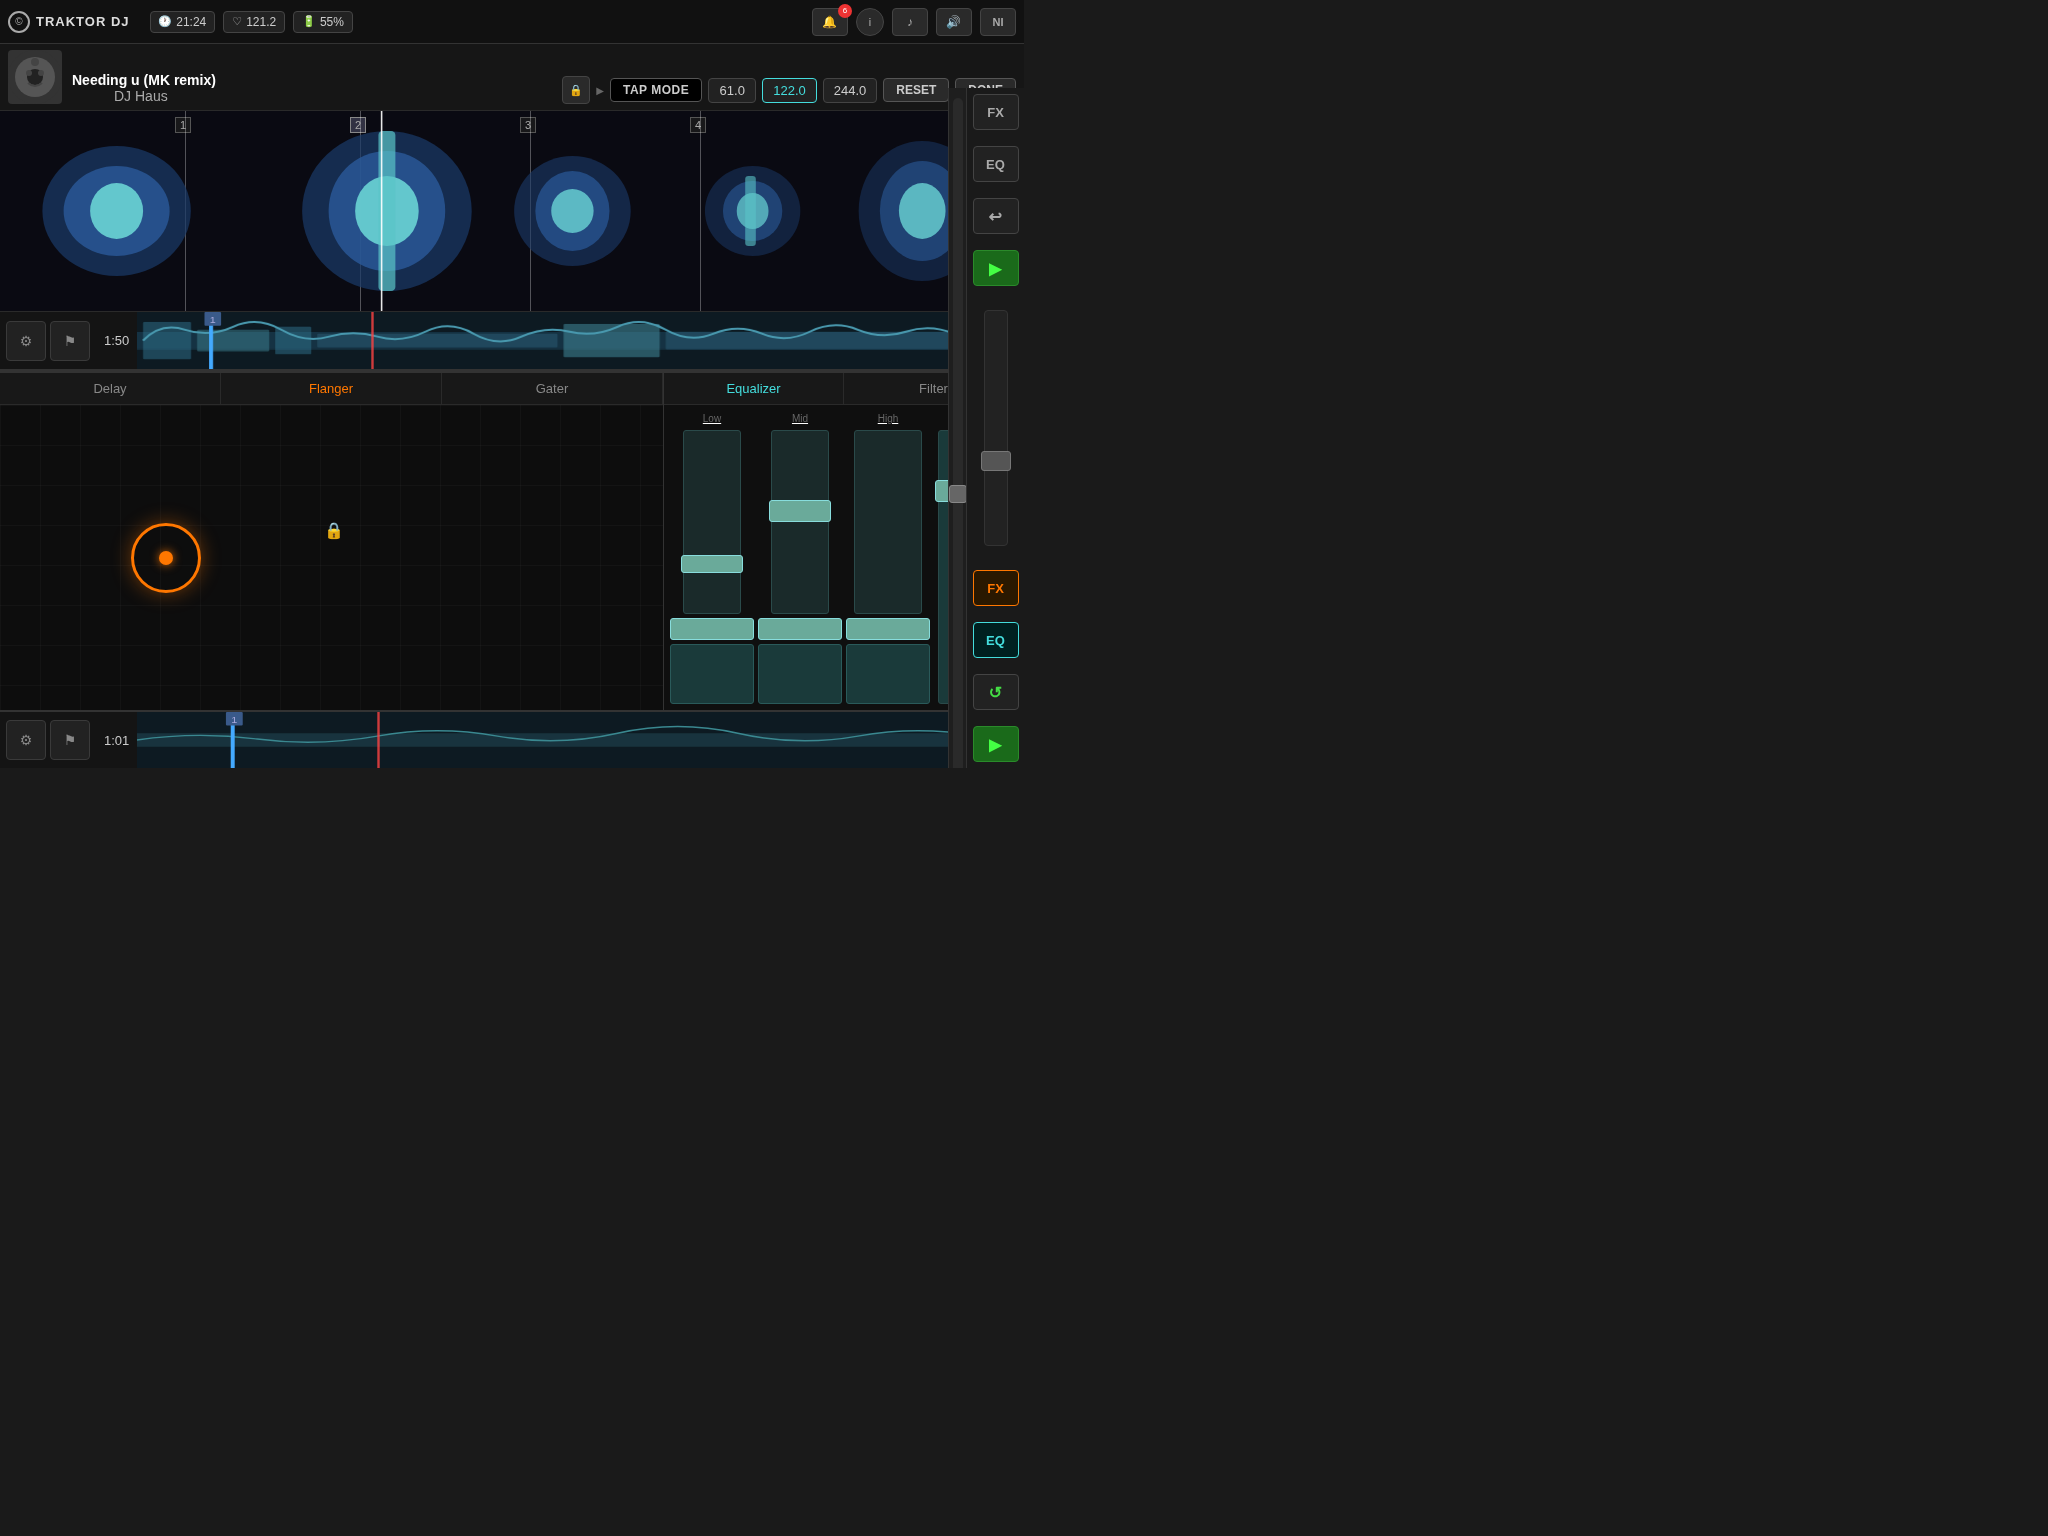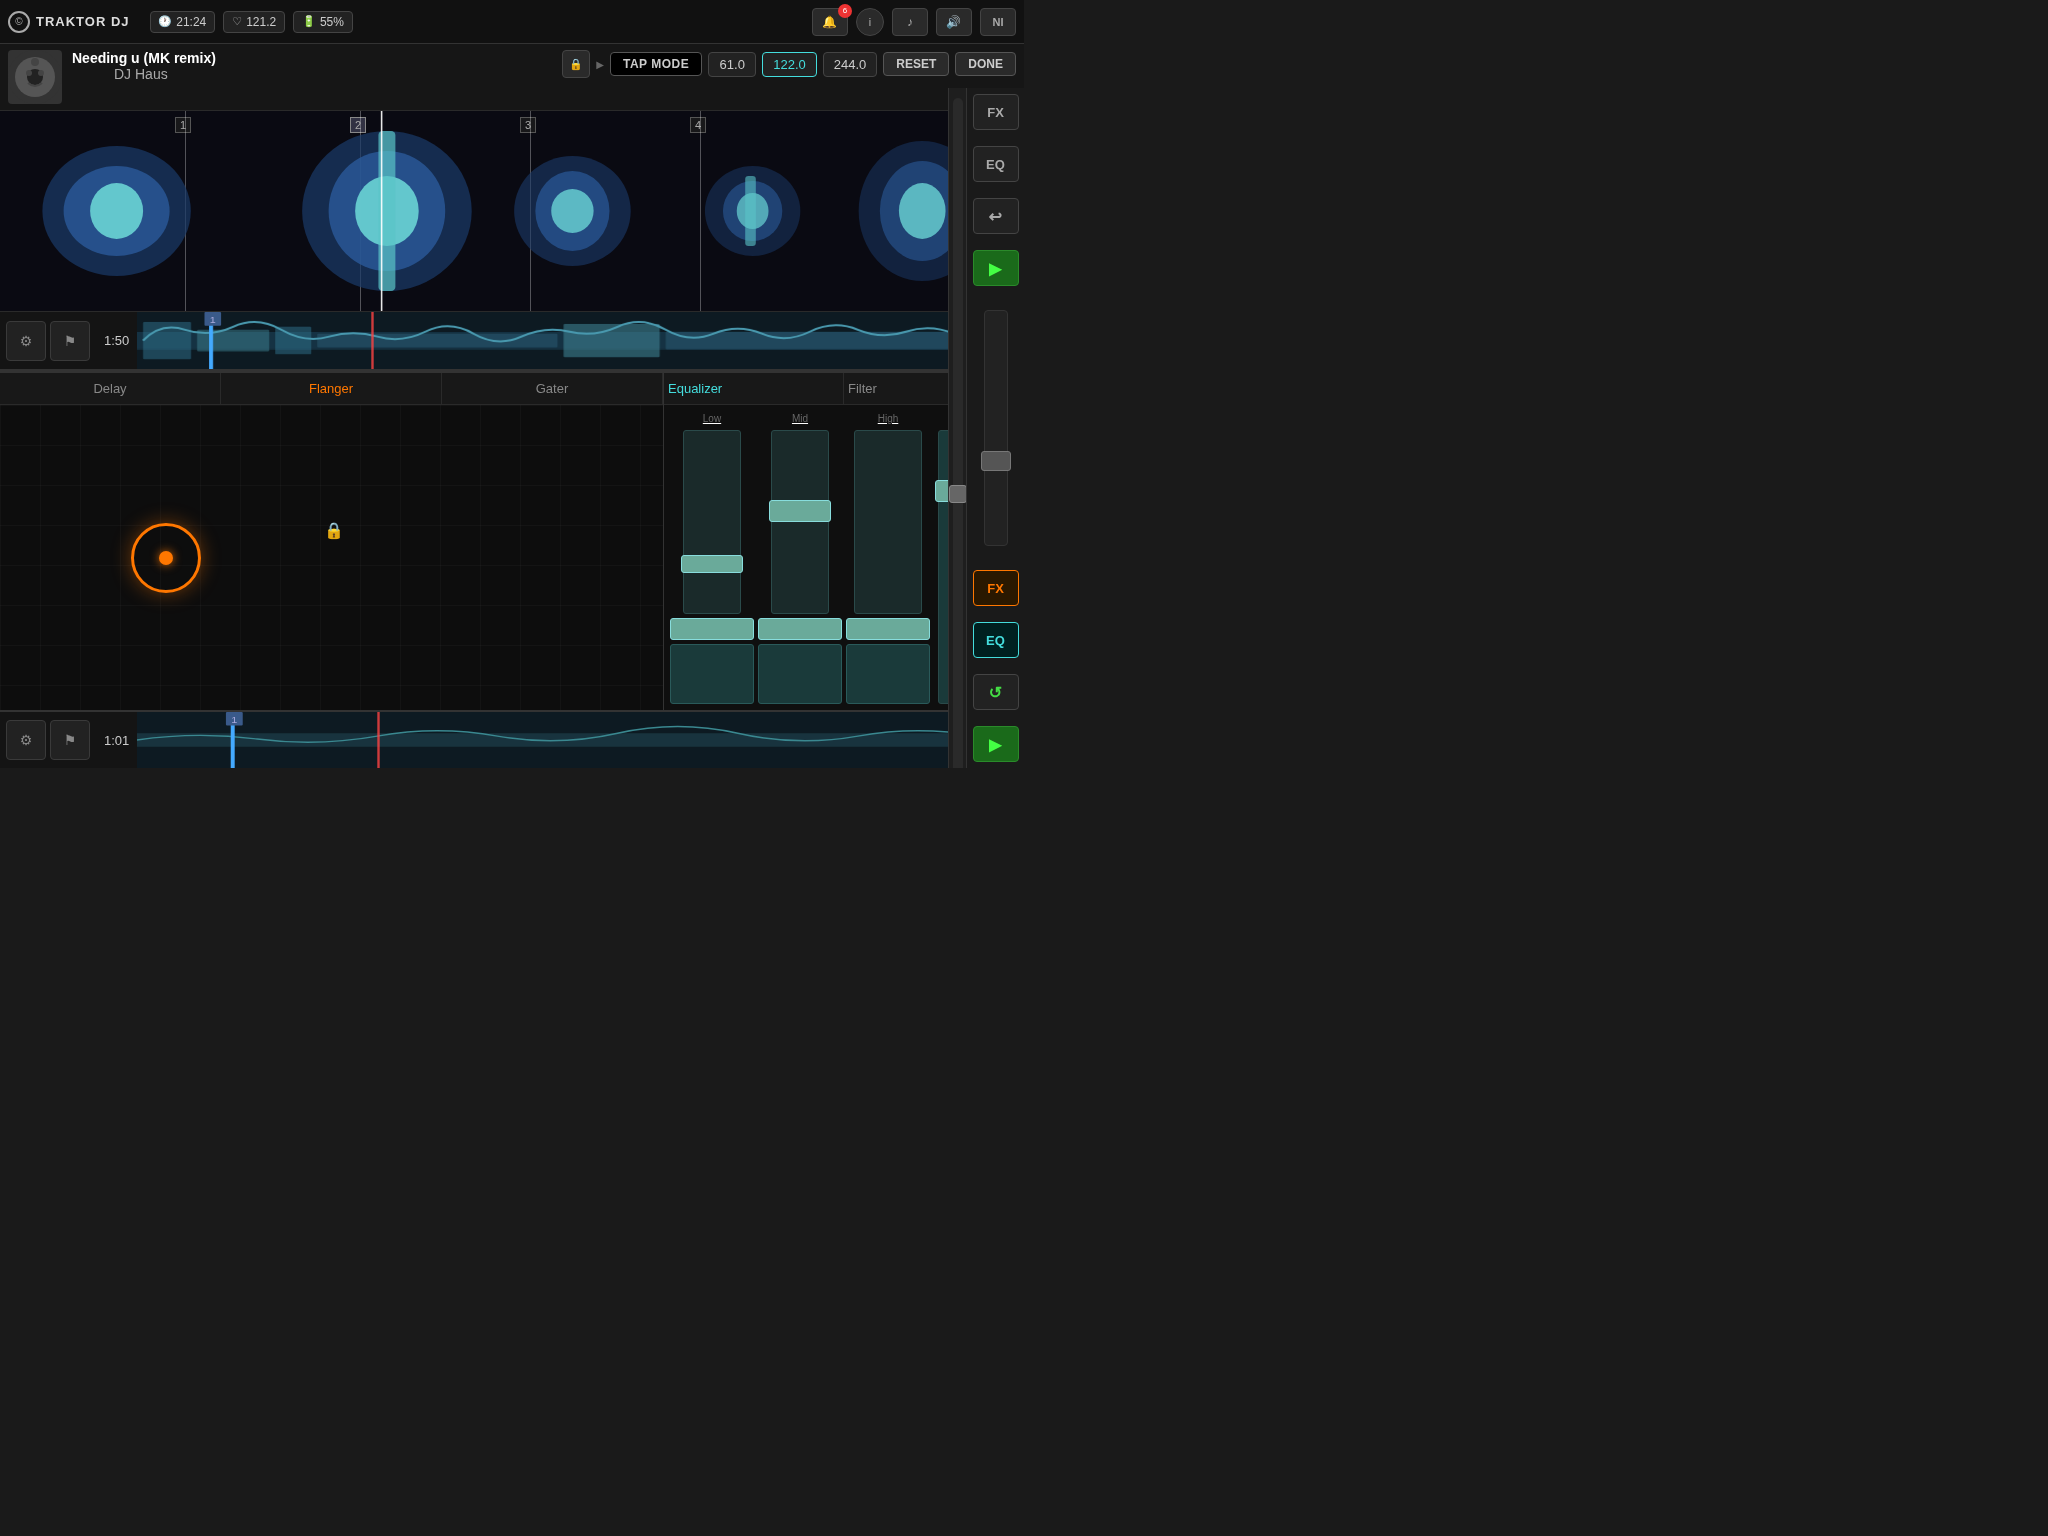--- a/index.html
+++ b/index.html
@@ -67,21 +67,21 @@
 
     
     .deck-section {
       background: #111;
       border-bottom: 2px solid #333;
     }
 
     
     .track-header {
       display: flex;
-      align-items: flex-start;
+      align-items: flex-end;
       padding: 6px 8px;
       gap: 10px;
       background: #161616;
       border-bottom: 1px solid #2a2a2a;
     }
     .album-art {
       width: 54px; height: 54px;
       border-radius: 4px;
       background: #333;
       overflow: hidden;
@@ -302,21 +302,21 @@
     .fx-right {
       flex: 1;
       display: flex; flex-direction: column;
     }
     .eq-tabs {
       display: flex;
       background: #181818;
       border-bottom: 1px solid #2a2a2a;
     }
     .eq-tab {
-      flex: 1; padding: 8px 4px; 
+      flex: 1; padding: 8px 4px; text-align: center;
       font-size: 13px; color: #888; cursor: pointer;
       border-right: 1px solid #2a2a2a;
     }
     .eq-tab.active { color: #4dd; }
     .eq-content {
       flex: 1; display: flex;
       background: #0f0f0f;
       padding: 6px;
       gap: 4px;
     }

